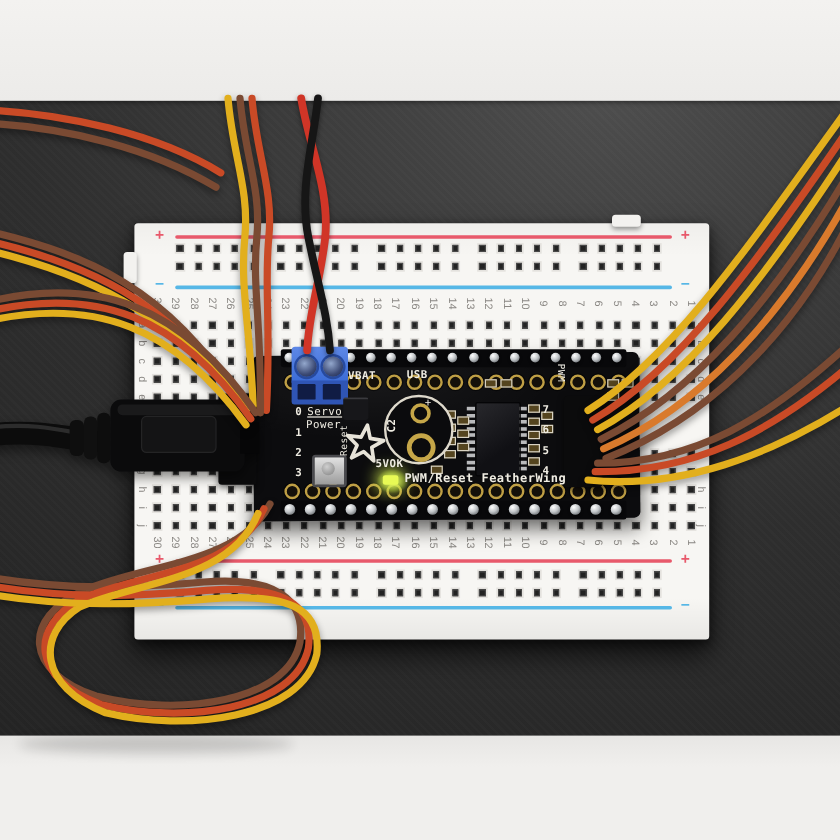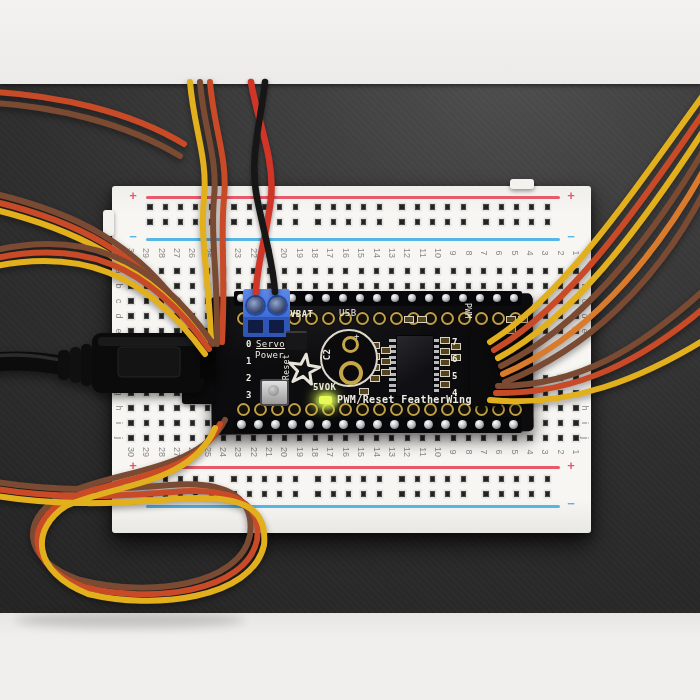--- a/index.html
+++ b/index.html
@@ -707,21 +707,21 @@
   <div class="abs" style="left:260px;top:379px;width:25px;height:23px;border-radius:3px;border:2px solid #4a4a4e;
        background:linear-gradient(#e2e2e2,#9a9a9a);"></div>
   <div class="abs" style="left:268px;top:385px;width:11px;height:11px;border-radius:50%;background:radial-gradient(circle at 40% 35%,#cfcfcf,#808080);"></div>
 
   <div class="abs" style="left:310px;top:388px;width:34px;height:26px;
        background:radial-gradient(closest-side, rgba(235,255,120,.95), rgba(190,230,60,.35) 55%, transparent 78%);"></div>
   <div class="abs" style="left:319px;top:396px;width:13px;height:8px;border-radius:2px;background:#e8fa55;
        box-shadow:0 0 12px 5px rgba(214,240,80,.85);"></div>
 
   <div class="abs silk" style="left:290px;top:310px;font-size:9px;font-weight:bold;">VBAT</div>
-  <div class="abs silk" style="left:339px;top:309px;font-size:9px;font-weight:normal;">USB</div>
+  <div class="abs silk" style="left:339px;top:309px;font-size:9px;font-weight:bold;">USB</div>
   <div class="abs silk" style="left:256px;top:340px;font-size:9px;text-decoration:underline;">Servo</div>
   <div class="abs silk" style="left:255px;top:351px;font-size:9px;">Power</div>
   <div class="abs silk" style="left:283px;top:380px;font-size:8px;transform:rotate(-90deg);transform-origin:left top;">Reset</div>
   <div class="abs silk" style="left:471px;top:303px;font-size:8px;transform:rotate(90deg);transform-origin:left top;">PWM</div>
   <div class="abs silk" style="left:313px;top:383px;font-size:9px;font-weight:bold;">5VOK</div>
   <div class="abs silk" style="left:337px;top:395px;font-size:10px;font-weight:bold;">PWM/Reset FeatherWing</div>
 
   <svg class="abs" width="700" height="700" style="left:0;top:0;">
 
     <ellipse cx="130" cy="620" rx="115" ry="8" fill="#000" opacity=".16" style="filter:blur(5px)"></ellipse>

